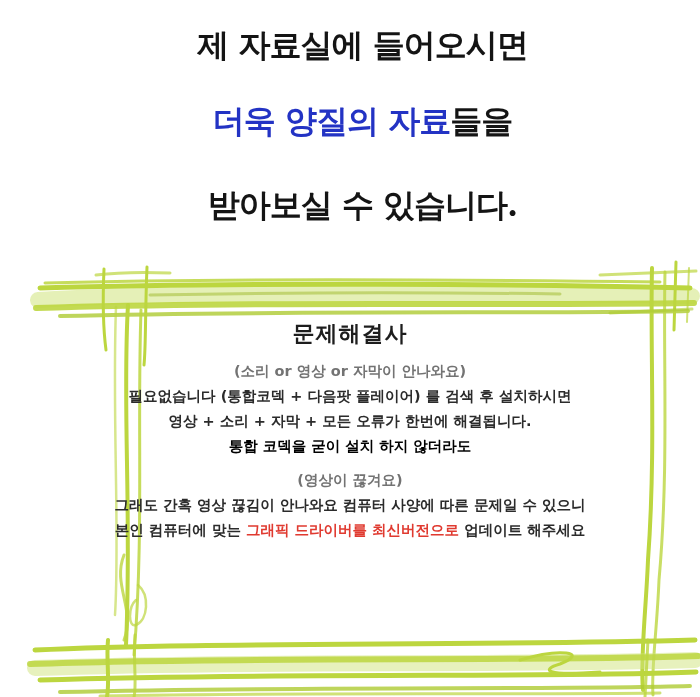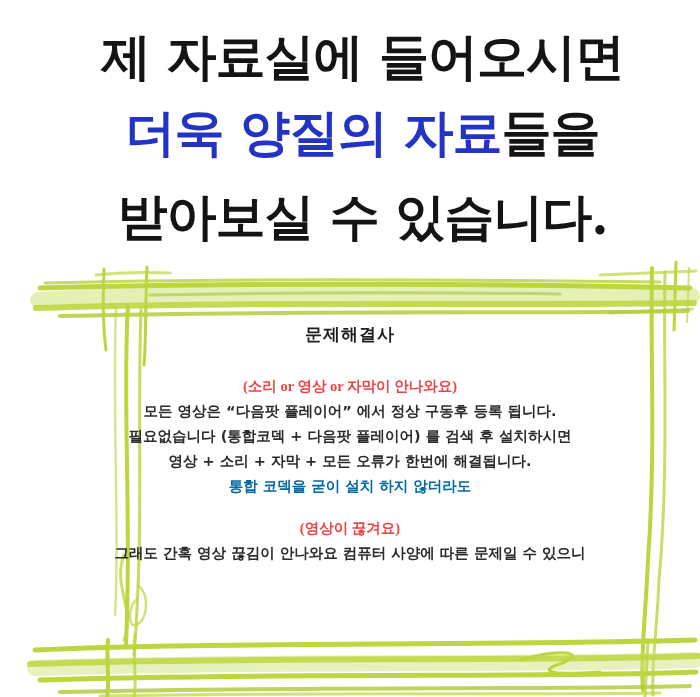--- a/index.html
+++ b/index.html
@@ -8,50 +8,50 @@
     width:700px;height:697px;
     background:#ffffff;
     overflow:hidden;
     font-family:"DejaVu Sans","Liberation Sans",sans-serif;
   }
   
   .hero-line{
     position:absolute;left:0;right:0;
     text-align:center;
     font-family:"DejaVu Serif","Liberation Serif",serif;
-    font-size:50px;
+    font-size:32px;
     font-weight:600;
     letter-spacing:-1px;
     color:#141414;
     white-space:nowrap;
     margin-left:25px;
   }
   .hero-line-1{top:24px;}
   .hero-line-2{top:100px;}
   .hero-line-3{top:184px;}
   .hero-blue{color:#2333c4;}
   
   .frame-svg{position:absolute;left:0;top:255px;width:700px;height:442px;pointer-events:none;}
   
   .box-content{
     position:absolute;left:40px;right:40px;top:324px;
     text-align:center;
     color:#2b2b2b;
   }
   .box-title{
-    font-size:17px;font-weight:bold;color:#1d1d1d;
-    line-height:20px;margin-bottom:30px;letter-spacing:1px;
+    font-size:22px;font-weight:bold;color:#1d1d1d;
+    line-height:20px;margin-bottom:15px;letter-spacing:1px;
   }
   .box-line{
     font-size:14.5px;font-weight:bold;line-height:25px;
     white-space:nowrap;letter-spacing:0px;color:#2b2b2b;
   }
-  .box-heading{color:#ef4444;font-family:Liberation Serif, serif;}
-  .box-red{color:#0369a1;text-align:center;}
-  .gap-top{margin-top:17px;text-align:center;}
+  .box-heading{color:#737373;}
+  .box-red{color:#000000;text-align:center;}
+  .gap-top{margin-top:9px;text-align:center;}
   .inline-red{color:#e03a30;}
 </style>
 </head>
 <body>
 
 <div class="poster">
 
   <div class="hero-line hero-line-1">제 자료실에 들어오시면</div>
   <div class="hero-line hero-line-3">받아보실 수 있습니다.</div>
   <div class="hero-line hero-line-2">
@@ -96,22 +96,24 @@
       <path d="M108,385 C106,405 110,425 107,442" stroke="#bcd63f" stroke-width="4"></path>
       <path d="M135,380 C133,405 137,430 134,442" stroke="#bcd63f" stroke-width="3" opacity="0.8"></path>
       <path d="M648,385 L645,442" stroke="#bcd63f" stroke-width="3" opacity="0.8"></path>
     </g>
   </svg>
 
   <div class="box-content">
     <div class="box-title">문제해결사</div>
 
     <div class="box-line box-heading">(소리 or 영상 or 자막이 안나와요)</div>
-    <div class="box-line">모든 영상은  “다음팟 플레이어”  에서 정상 구동후 등록 됩니다.</div>
     <div class="box-line">필요없습니다 (통합코덱 + 다음팟 플레이어) 를 검색 후 설치하시면</div>
     <div class="box-line">영상 + 소리 + 자막 + 모든 오류가 한번에 해결됩니다.</div>
     <div class="box-line box-red">통합 코덱을 굳이 설치 하지 않더라도</div>
 
     <div class="box-line box-heading gap-top">(영상이 끊겨요)</div>
     <div class="box-line">그래도 간혹 영상 끊김이 안나와요 컴퓨터 사양에 따른 문제일 수 있으니</div>
+    <div class="box-line">
+      <span>본인 컴퓨터에 맞는 </span><span class="inline-red">그래픽 드라이버를 최신버전으로</span><span> 업데이트 해주세요</span>
+    </div>
   </div>
 
 </div>
 
 </body></html>

